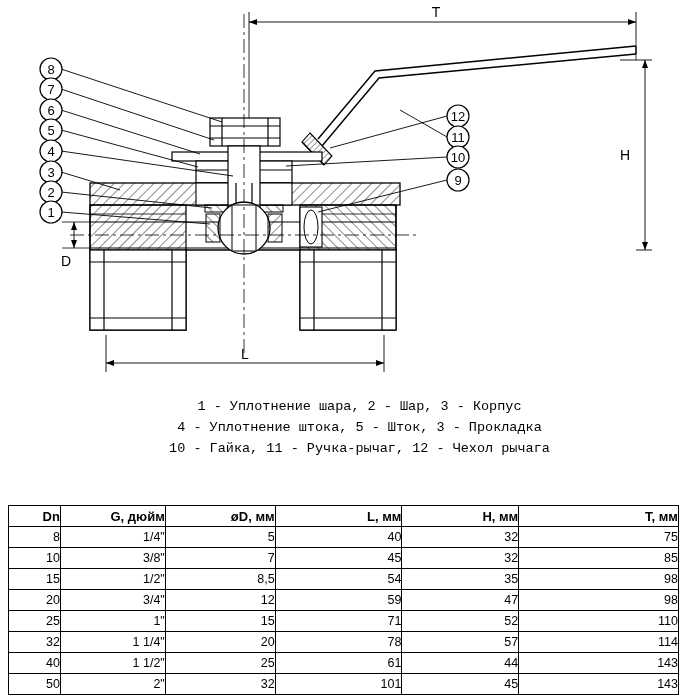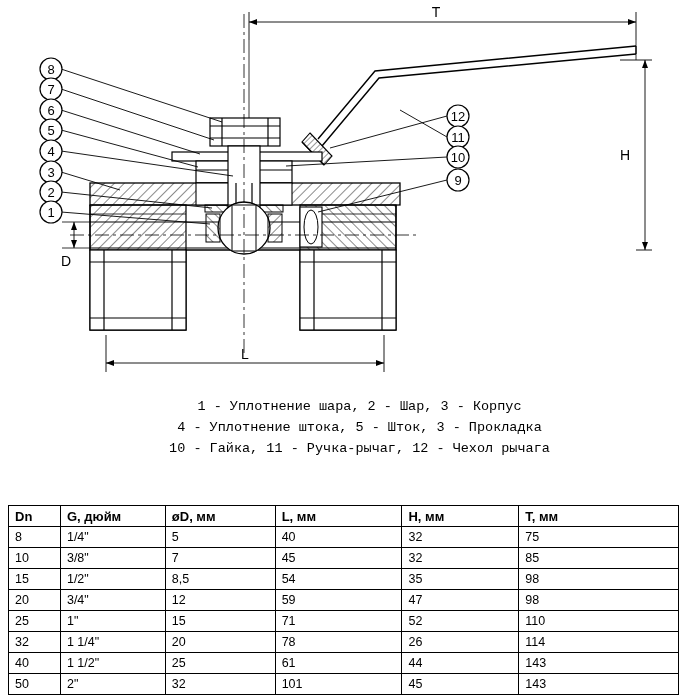--- a/index.html
+++ b/index.html
@@ -23,21 +23,21 @@
     padding-left:16px;
   }
   .legend div{white-space:pre;}
 
   
   .tbl-wrap{position:absolute;left:8px;top:505px;width:671px;}
   table{border-collapse:collapse;width:671px;font-size:12.5px;}
   th,td{
     border:1px solid #000;
     padding:1px 0 1px 6px;
-    text-align:left;
+    text-align:right;
     height:18px;
     font-weight:normal;
     background:#fff;
   }
   thead th{font-weight:bold;font-size:13px;}
   col.c0{width:52px;}
   col.c1{width:105px;}
   col.c2{width:110px;}
   col.c3{width:127px;}
   col.c4{width:117px;}
@@ -300,21 +300,21 @@
           <td>15</td>
           <td>71</td>
           <td>52</td>
           <td>110</td>
         </tr>
         <tr>
           <td>32</td>
           <td>1 1/4"</td>
           <td>20</td>
           <td>78</td>
-          <td>26</td>
+          <td>57</td>
           <td>114</td>
         </tr>
         <tr>
           <td>40</td>
           <td>1 1/2"</td>
           <td>25</td>
           <td>61</td>
           <td>44</td>
           <td>143</td>
         </tr>

